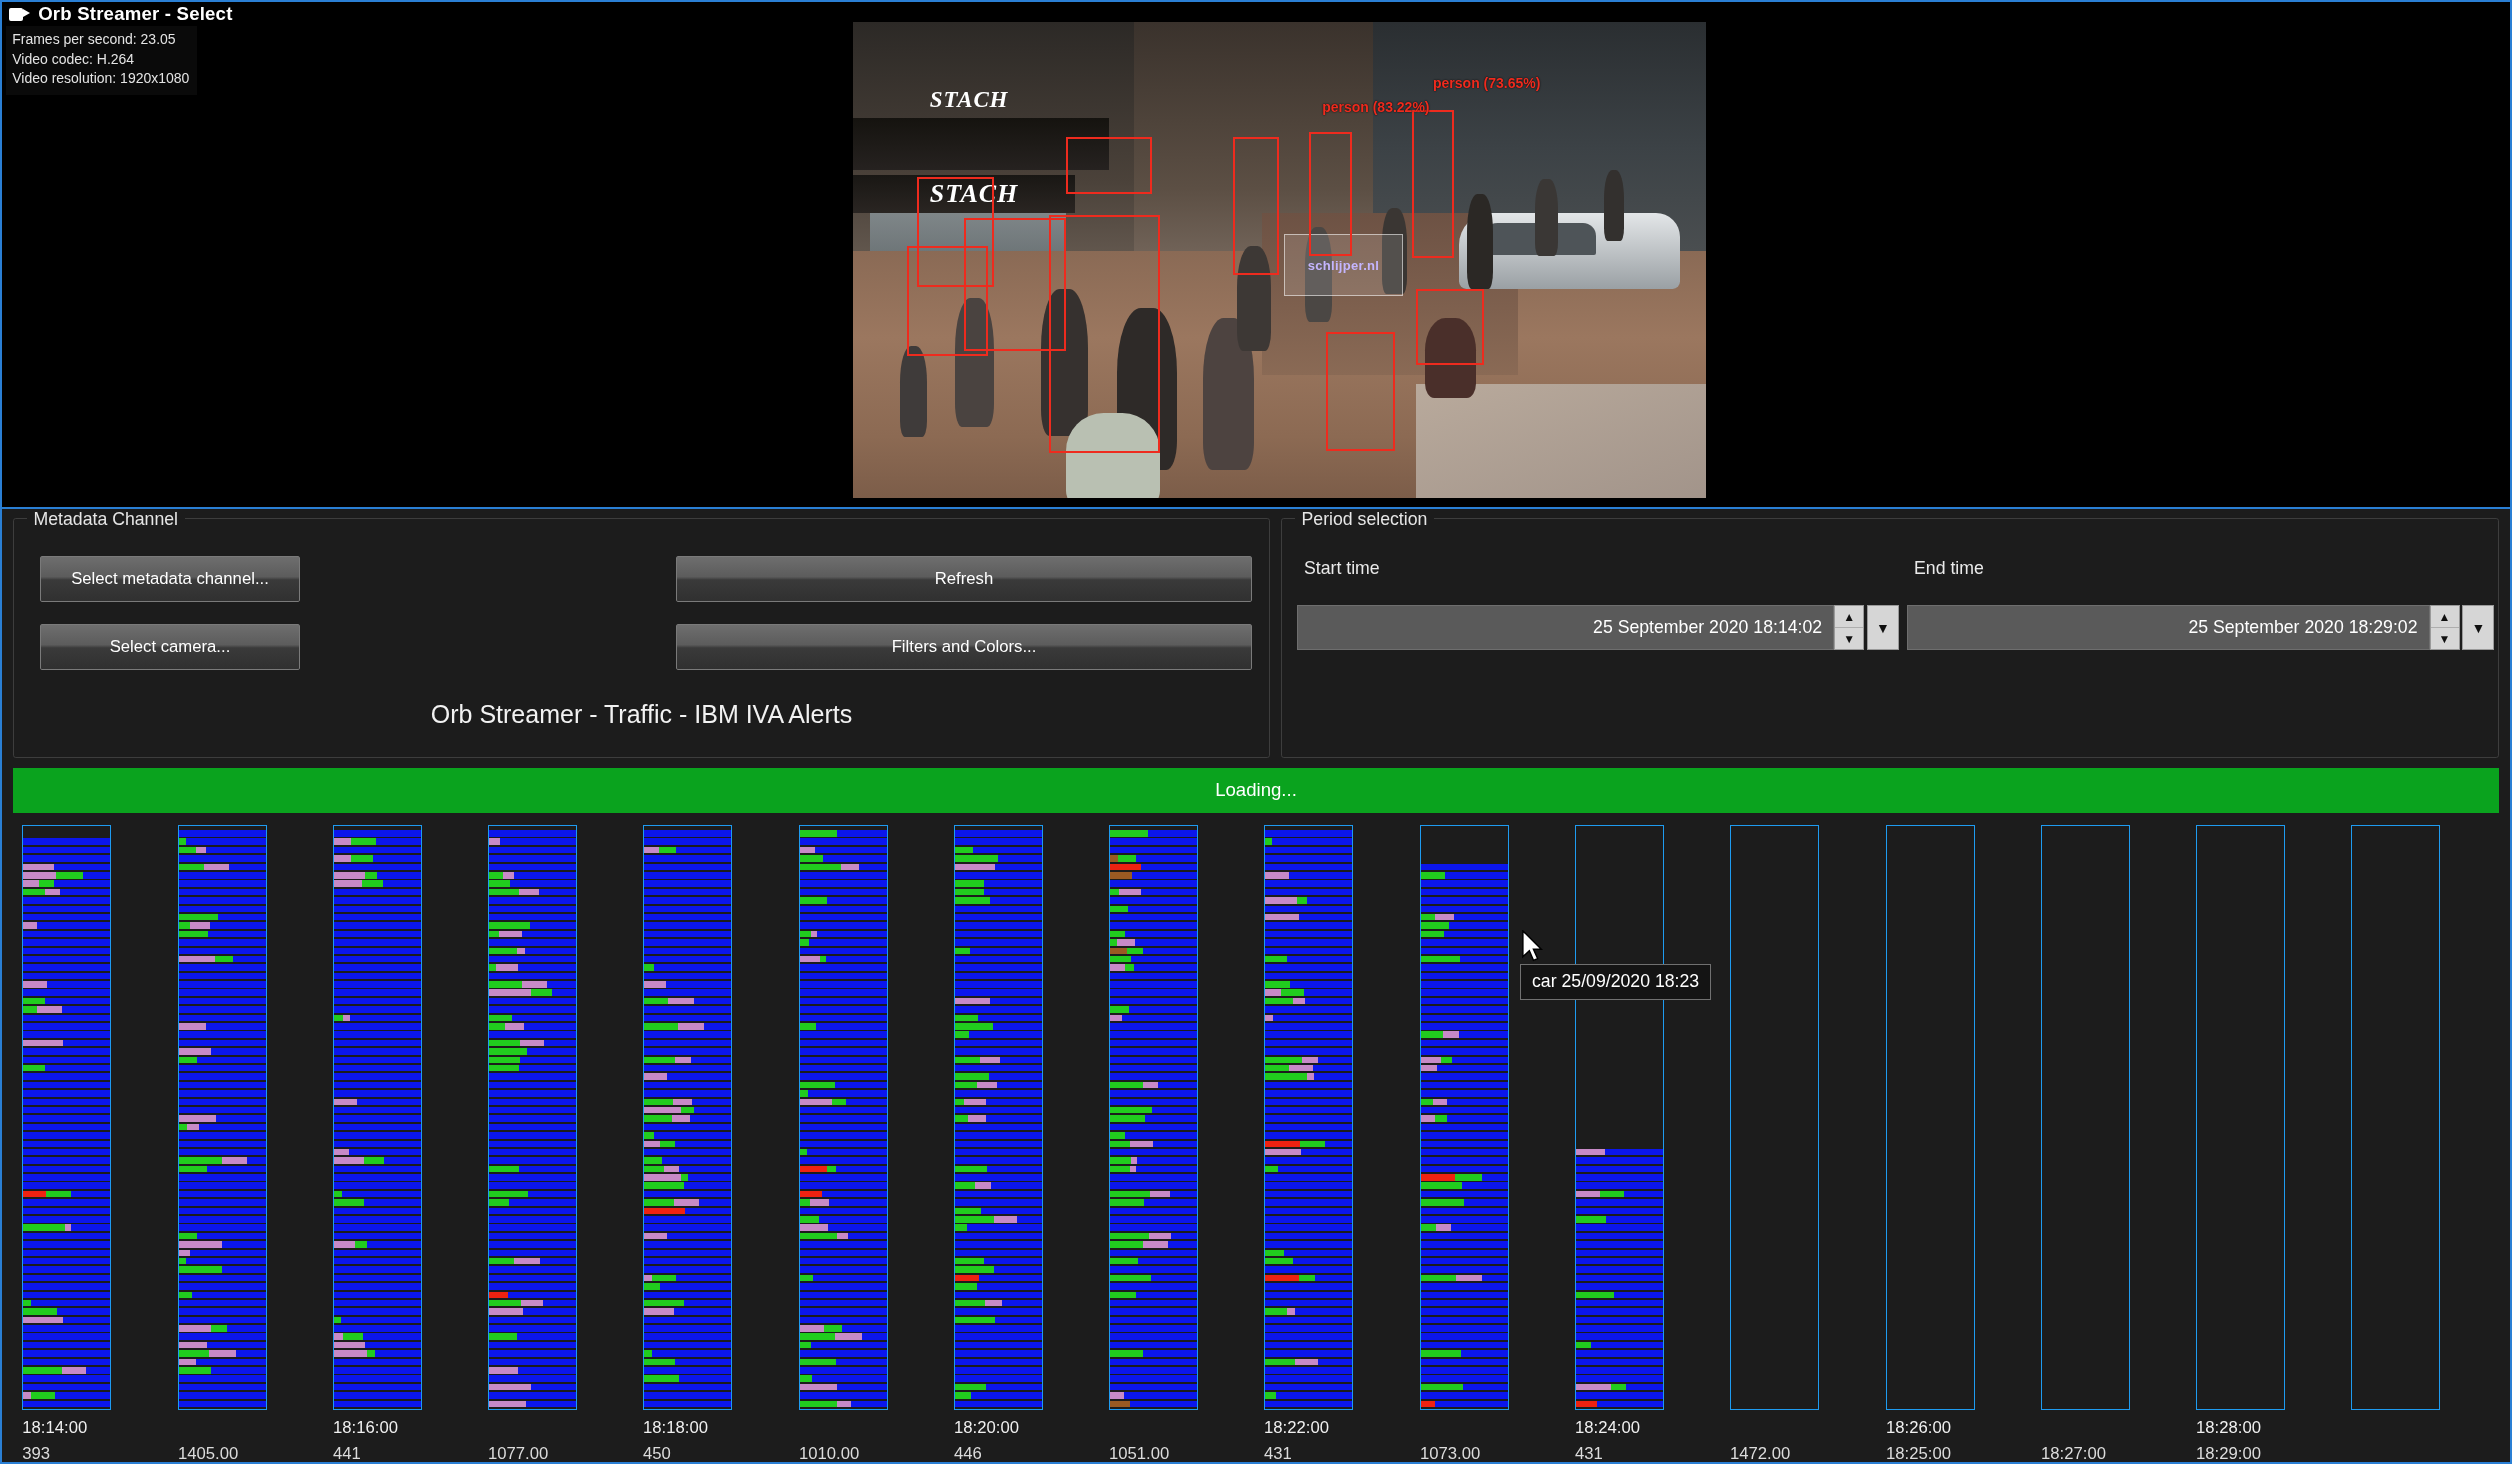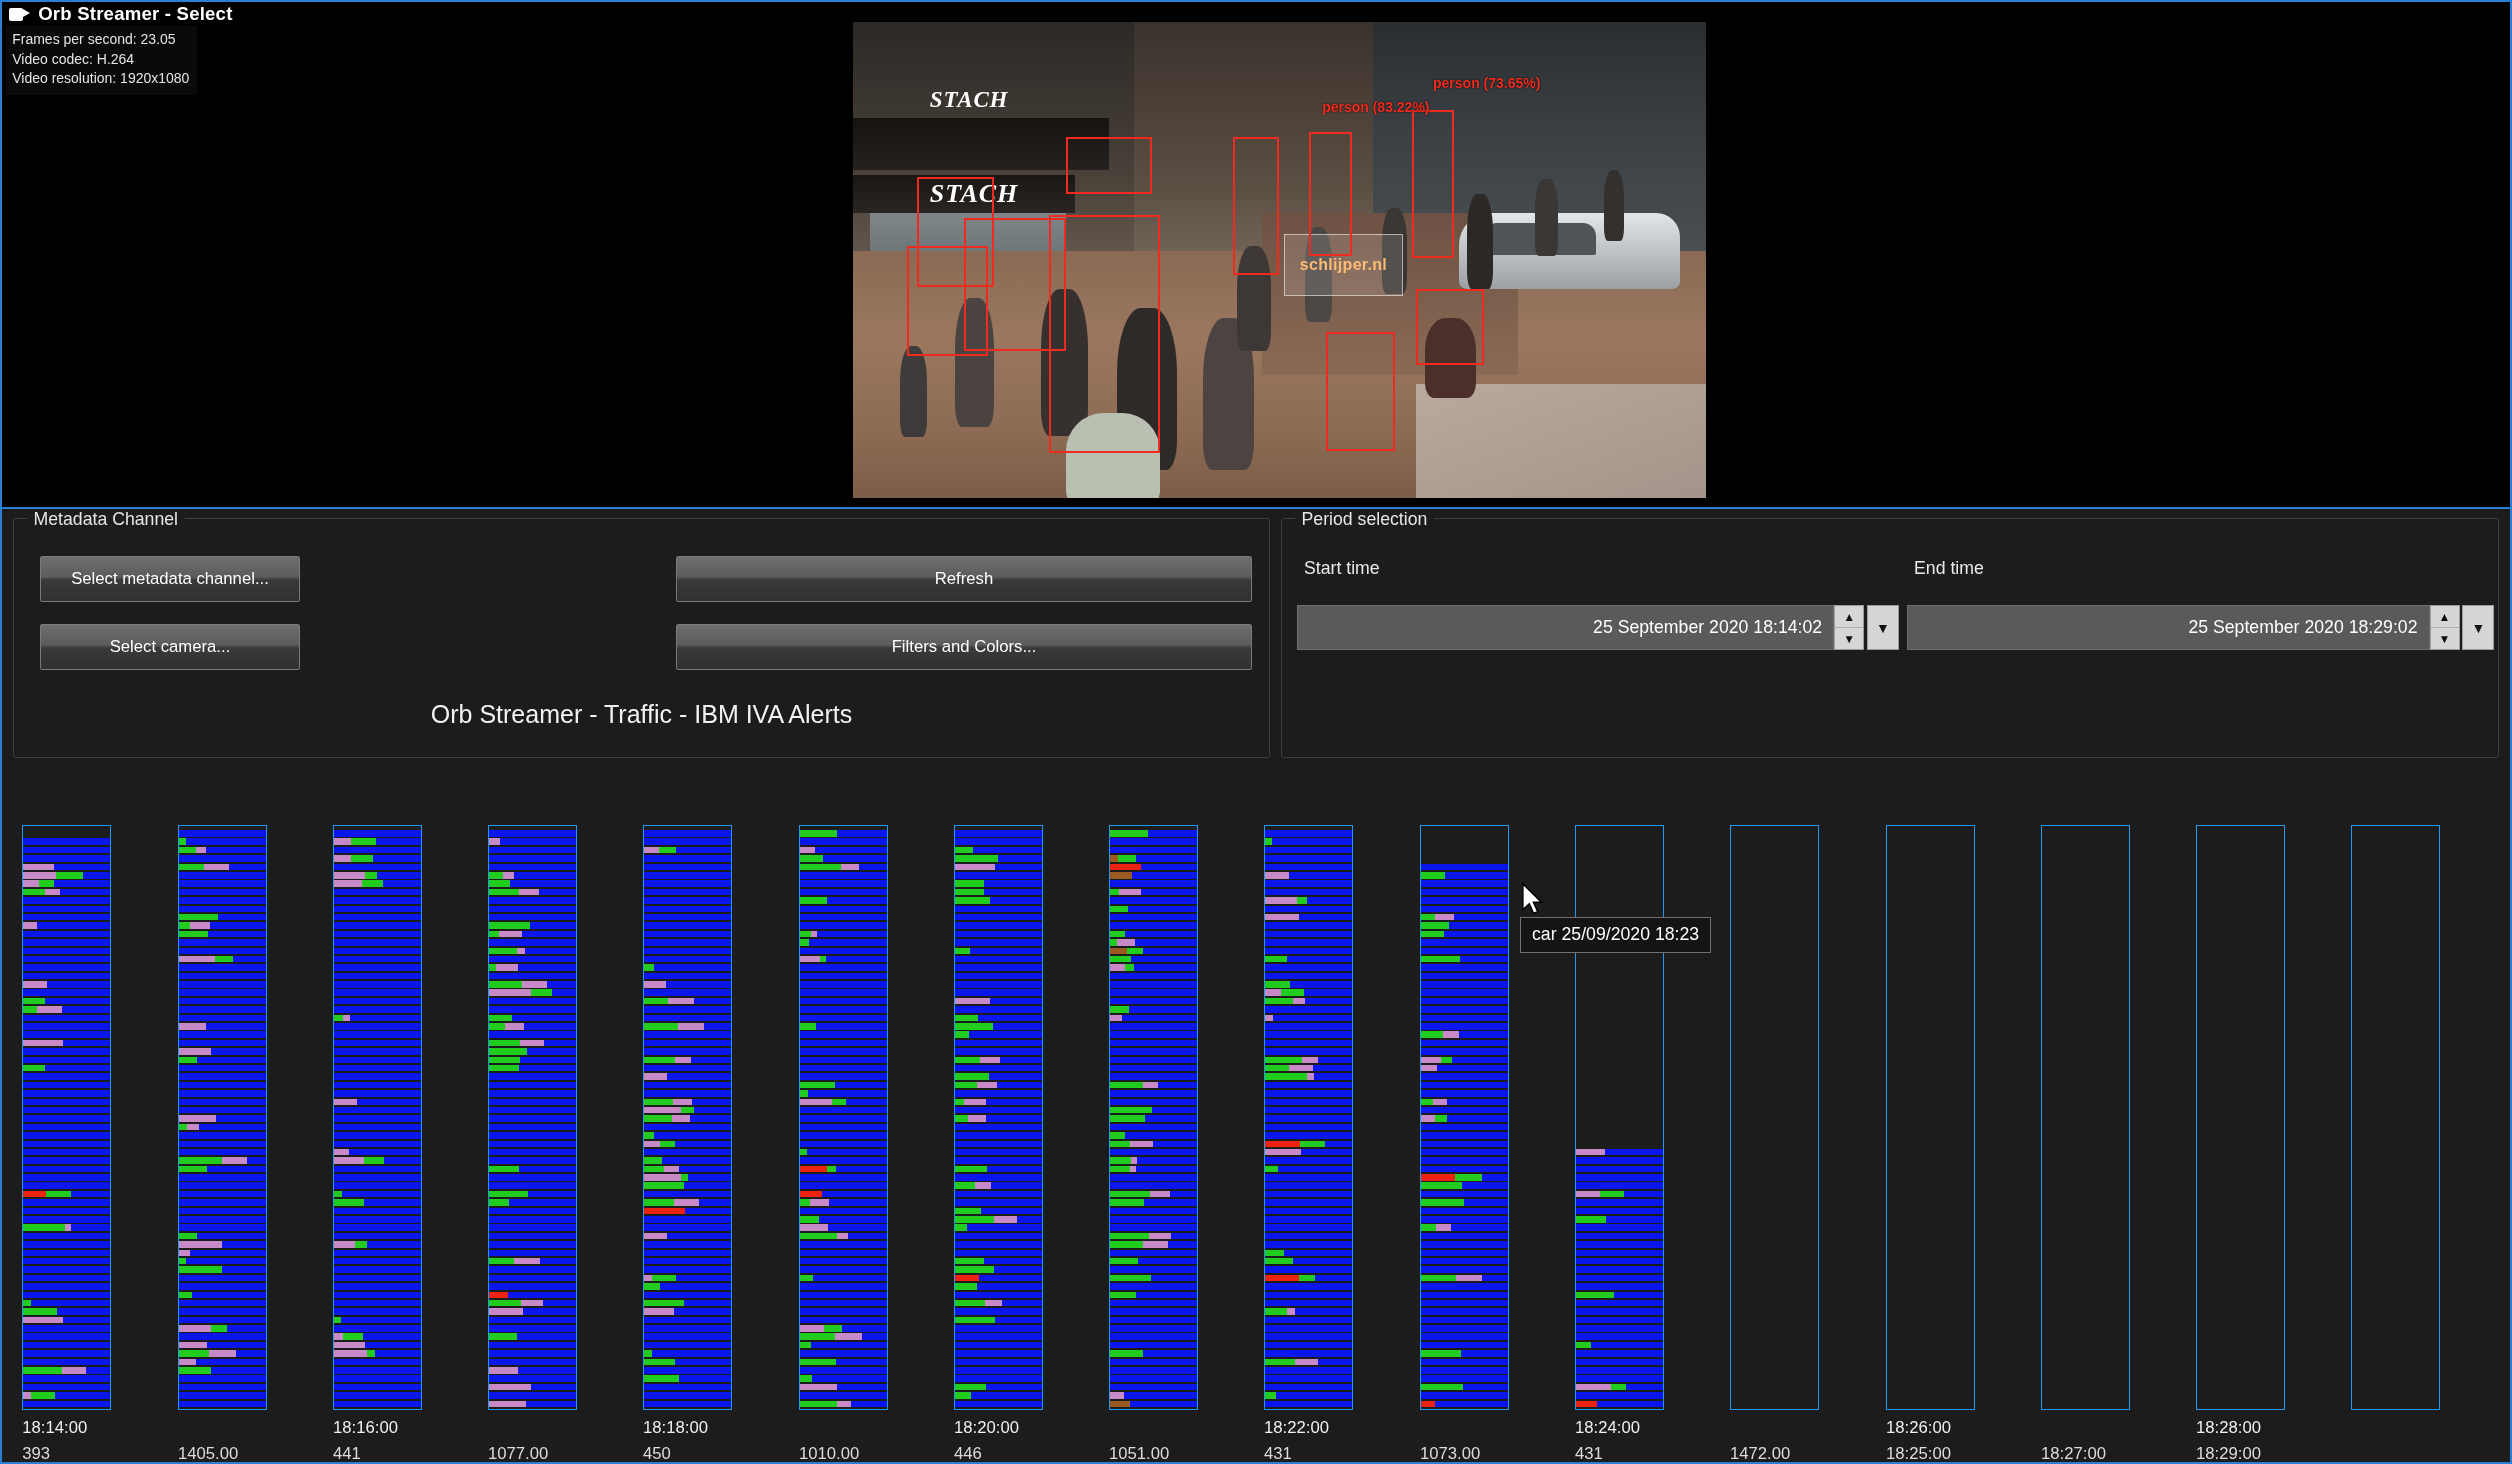--- a/index.html
+++ b/index.html
@@ -76,21 +76,21 @@
   .vf-car { position:absolute; right:3%; top:40%; width:26%; height:16%;
      background:linear-gradient(180deg,#e3e6e8,#9aa0a4); border-radius:32px 24px 7.4px 7.4px; }
   .vf-car:after{ content:""; position:absolute; left:10%; top:14%; width:52%; height:42%;
      background:#4e5458; border-radius:16.7px 13px 1.9px 1.9px; }
   .vf-ped { position:absolute; border-radius:40% 40% 18% 18%; }
   .vf-sign {
     position:absolute; left:50.5%; top:44.5%; width:14%; height:13%;
     background:rgba(255,255,255,.13); border:1.9px solid rgba(255,255,255,.55);
     display:flex; align-items:center; justify-content:center;
   }
-  .vf-sign span{ font-size:16px; font-weight:bold; color:#fdba74; letter-spacing:0.3px;text-align:center; }
+  .vf-sign span{ font-size:13px; font-weight:bold; color:#c4b5fd; letter-spacing:0.3px;text-align:center; }
 
   .stach {
     position:absolute; color:#fff; font-style:italic; font-weight:bold;
     font-family:"Liberation Serif", serif; letter-spacing:0.9px;
   }
 
   .det-box { position:absolute; border:2.8px solid #ee2b1e; }
   .det-label {
     position:absolute; color:#ee2b1e; font-size:14px; font-weight:bold;
     white-space:nowrap; text-shadow:0 0 1.9px #000;
@@ -320,20 +320,23 @@
         <div class="spin">
           <div>▲</div>
           <div>▼</div>
         </div>
         <div class="dropdown">▼</div>
       </div>
 
     </div>
   </div>
 
+  <div id="loading-bar">
+    <span>Loading...</span>
+  </div>
 
   <div class="chart" id="chart">
       <div class="col" style="left: 9.3px; width: 89px; height: 585px; border-color: rgb(30, 155, 240);">
         <div class="row">
           <span class="seg" style="flex: 1 1 0%; background: rgb(11, 22, 236);"></span>
         </div>
         <div class="row">
           <span class="seg" style="flex: 1 1 0%; background: rgb(11, 22, 236);"></span>
         </div>
         <div class="row">

